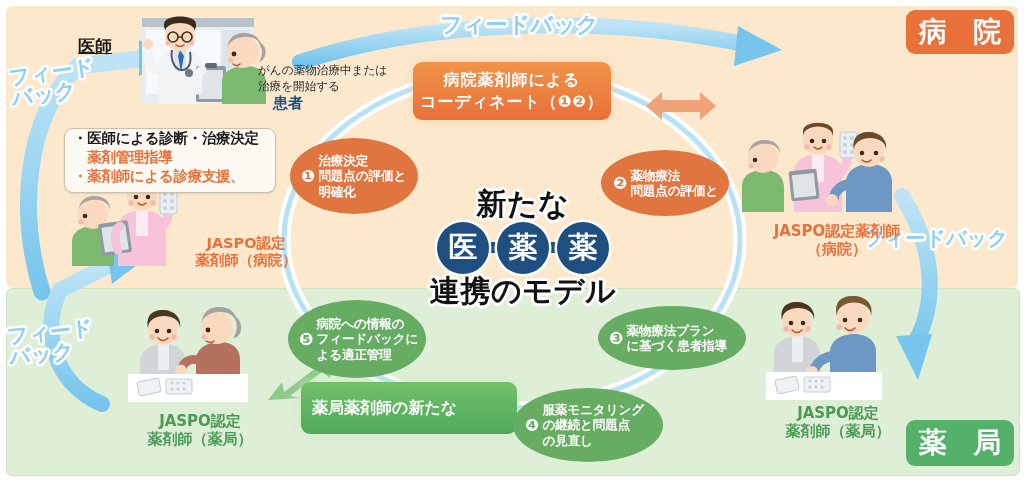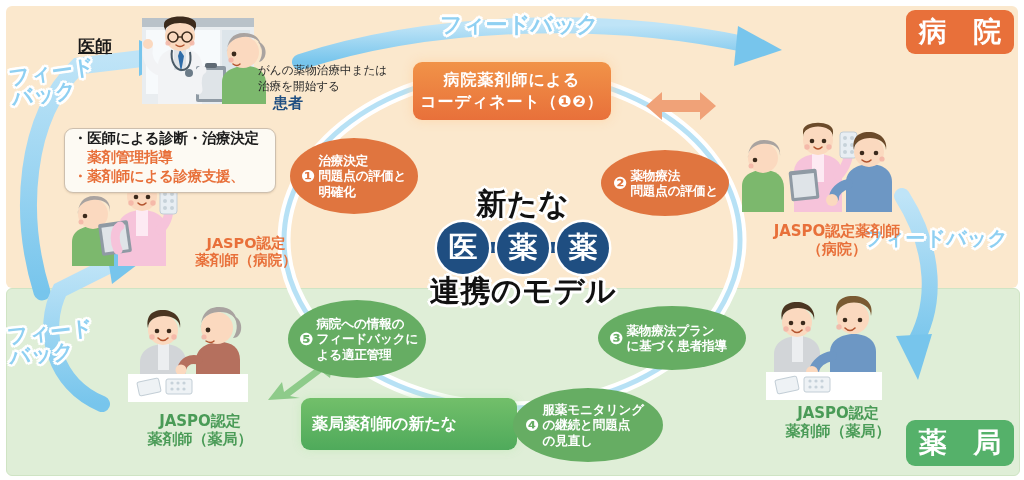--- a/index.html
+++ b/index.html
@@ -70,21 +70,21 @@
   #box-coord{
     position:absolute;left:413px;top:62px;width:198px;height:58px;
     border-radius:9px;box-sizing:border-box;
     background:linear-gradient(#f19348,#e8703a);
     color:#fff;font-weight:700;font-size:16px;
     display:flex;flex-direction:column;align-items:center;justify-content:center;
     letter-spacing:.06em;line-height:1.35;
     box-shadow:0 0 11px rgba(255,214,170,.95);
   }
   #box-newwork{
-    position:absolute;left:301px;top:398px;width:216px;height:52px;
+    position:absolute;left:301px;top:382px;width:216px;height:52px;
     border-radius:9px;box-sizing:border-box;
     background:linear-gradient(#72bf6a,#4faa5b);
     color:#fff;font-weight:700;font-size:16px;
     display:flex;flex-direction:column;align-items:flex-start;justify-content:center;
     padding-left:11px;line-height:1.32;
     box-shadow:0 0 10px rgba(200,235,190,.9);
   }
   #box-newwork .w2{letter-spacing:.12em;}
   
   .step{

